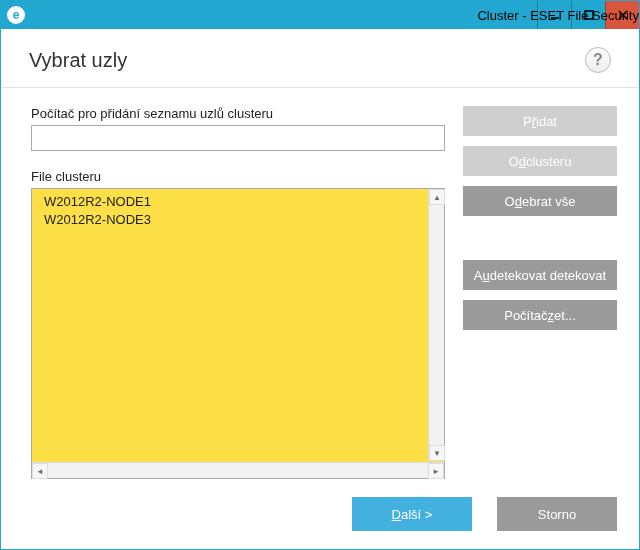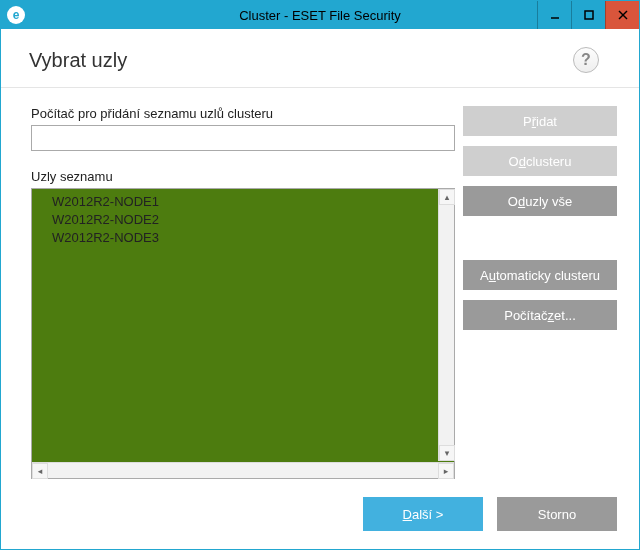--- a/index.html
+++ b/index.html
@@ -19,64 +19,64 @@
   }
   .titlebar .logo {
     width: 18px; height: 18px;
     margin-left: 6px; margin-right: 8px;
     background: #fff; border-radius: 50%;
     display: flex; align-items: center; justify-content: center;
     color: #22a7d0; font-weight: bold; font-size: 12px;
   }
   .titlebar .title {
     position: absolute; left: 0; right: 0;
-    text-align: center; font-size: 13px; color: #000;
+    text-align: right; font-size: 13px; color: #000;
     pointer-events: none;
   }
   .titlebar .controls { margin-left: auto; display: flex; height: 100%; }
   .titlebar .ctrl {
     width: 34px; height: 100%;
     display: flex; align-items: center; justify-content: center;
     border-left: 1px solid rgba(0,0,0,0.25);
     font-size: 13px; cursor: default;
   }
   .titlebar .ctrl.close { background: #d9553b; color: #000; }
   .titlebar .ctrl svg { display: block; }
   .header {
-    padding: 18px 40px 14px 28px;
+    padding: 18px 28px 14px 28px;
     display: flex; align-items: center;
     border-bottom: 1px solid #e5e5e5;
   }
   .header h1 { margin: 0; font-weight: normal; font-size: 20px; color: #333; }
   .help-btn {
     margin-left: auto;
     width: 26px; height: 26px; border-radius: 50%;
     border: 1px solid #bbb; color: #888; font-size: 16px; font-weight: bold;
     display: flex; align-items: center; justify-content: center;
     background: linear-gradient(#fdfdfd,#eee);
     cursor: pointer;
   }
   .content {
     flex: 1 1 auto;
     padding: 18px 22px 0 30px;
-    display: flex; gap: 8px;
+    display: flex; gap: 18px;
   }
   .leftcol { flex: 1 1 auto; display: flex; flex-direction: column; }
   .lbl { font-size: 13px; color: #222; margin-bottom: 4px; }
   .textinput {
     width: 100%; height: 26px;
     border: 1px solid #aaa; padding: 2px 6px; font-size: 13px;
     outline: none; background: #fff;
   }
   .gap { height: 18px; }
   .listwrap { position: relative; flex: 1 1 auto; min-height: 230px; }
   .listbox {
     position: absolute; inset: 0;
-    border: 1px solid #aaa; background: #4d7c0f;
-    padding: 4px 20px; font-size: 13px; color: #222;
+    border: 1px solid #aaa; background: #fde047;
+    padding: 4px 12px; font-size: 13px; color: #222;
     overflow: hidden;
   }
   .listbox .item { line-height: 18px; white-space: nowrap; }
   .vscroll {
     position: absolute; top: 1px; right: 1px; bottom: 18px; width: 16px;
     border-left: 1px solid #ddd; background: #f2f2f2;
     display: flex; flex-direction: column; justify-content: space-between;
   }
   .vscroll .arr, .hscroll .arr {
     height: 16px; width: 16px; display: flex; align-items: center; justify-content: center;
@@ -95,21 +95,21 @@
     cursor: pointer; padding: 0 8px; text-align: center;
   }
   .btn[disabled] { background: #cfcfcf; color: #fff; cursor: default; }
   .btn.gray { background: #9a9a9a; }
   .btn .ul { text-decoration: underline; }
   .footer {
     padding: 18px 22px 18px 40px;
     display: flex; justify-content: flex-end; gap: 14px;
   }
   .btn.primary { background: #42b1df; width: 120px; height: 34px; }
-  .btn.secondary { background: #9a9a9a; width: 120px; height: 34px; }
+  .btn.secondary { background: #9a9a9a; width: 120px; height: 34px; margin-left: 11px; }
 </style>
 </head>
 <body>
 
 <div class="window">
 
   <div class="titlebar">
     <div class="logo">e</div>
     <div class="title">Cluster - ESET File Security</div>
     <div class="controls">
@@ -135,25 +135,24 @@
   <div class="header">
     <h1>Vybrat uzly</h1>
     <div class="help-btn">?</div>
   </div>
 
   <div class="content">
     <div class="leftcol">
       <div class="lbl">Počítač pro přidání seznamu uzlů clusteru</div>
       <input class="textinput" type="text" value="" style="">
       <div class="gap"></div>
-      <div class="lbl">Uzly seznamu</div>
+      <div class="lbl">File clusteru</div>
       <div class="listwrap">
         <div class="listbox" id="nodes-list">
             <div class="item">W2012R2-NODE1</div>
-            <div class="item">W2012R2-NODE2</div>
             <div class="item">W2012R2-NODE3</div>
           </div>
         <div class="vscroll">
           <div class="arr">▴</div>
           <div class="arr">▾</div>
         </div>
         <div class="hscroll">
           <div class="arr">◂</div>
           <div class="arr">▸</div>
         </div>
@@ -161,25 +160,25 @@
     </div>
 
     <div class="rightcol">
       <button class="btn" disabled="">
         <span><span>P</span><span class="ul">ř</span><span>idat</span></span>
       </button>
       <button class="btn" disabled="">
         <span><span>O</span><span class="ul">d</span><span>clusteru</span></span>
       </button>
       <button class="btn gray">
-        <span><span>O</span><span class="ul">d</span><span>uzly vše</span></span>
+        <span><span>O</span><span class="ul">d</span><span>ebrat vše</span></span>
       </button>
       <div class="spacer"></div>
       <button class="btn gray">
-        <span><span>A</span><span class="ul">u</span><span>tomaticky clusteru</span></span>
+        <span><span>A</span><span class="ul">u</span><span>detekovat detekovat</span></span>
       </button>
       <button class="btn gray">
         <span><span>Počítač</span><span class="ul">z</span><span>et...</span></span>
       </button>
     </div>
   </div>
 
   <div class="footer">
     <button class="btn primary">
       <span><span></span><span class="ul">D</span><span>alší &gt;</span></span>

